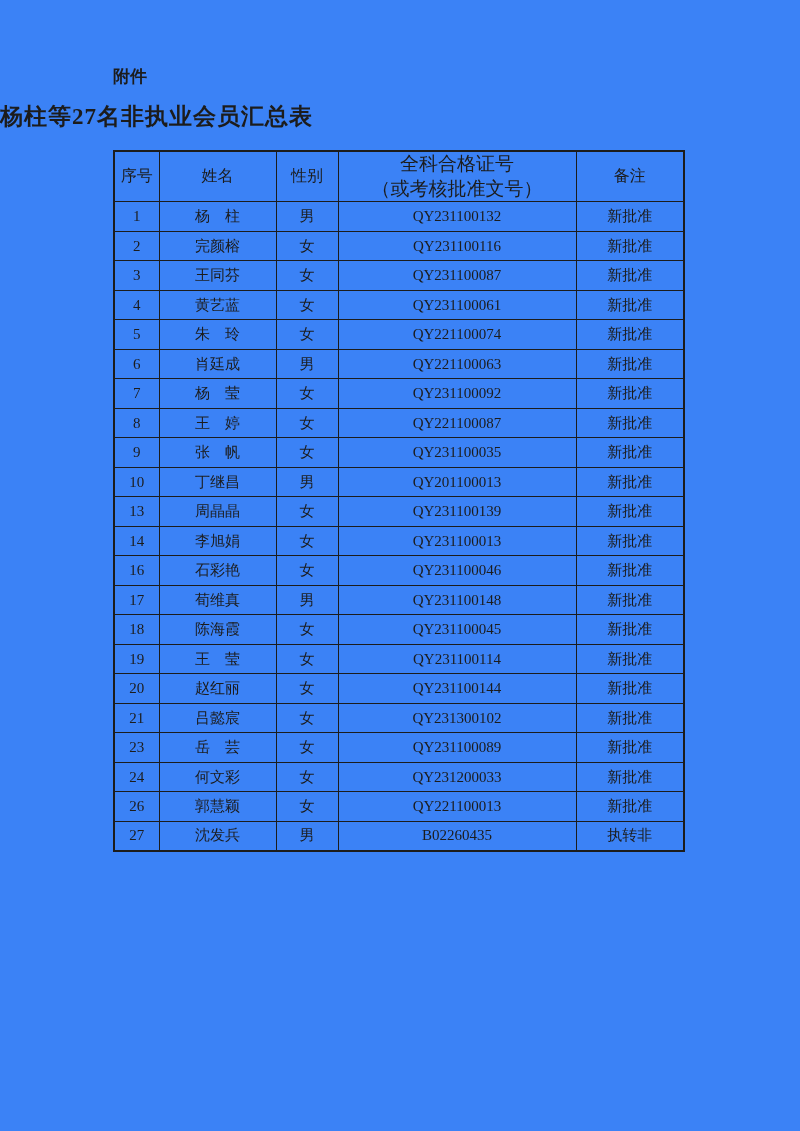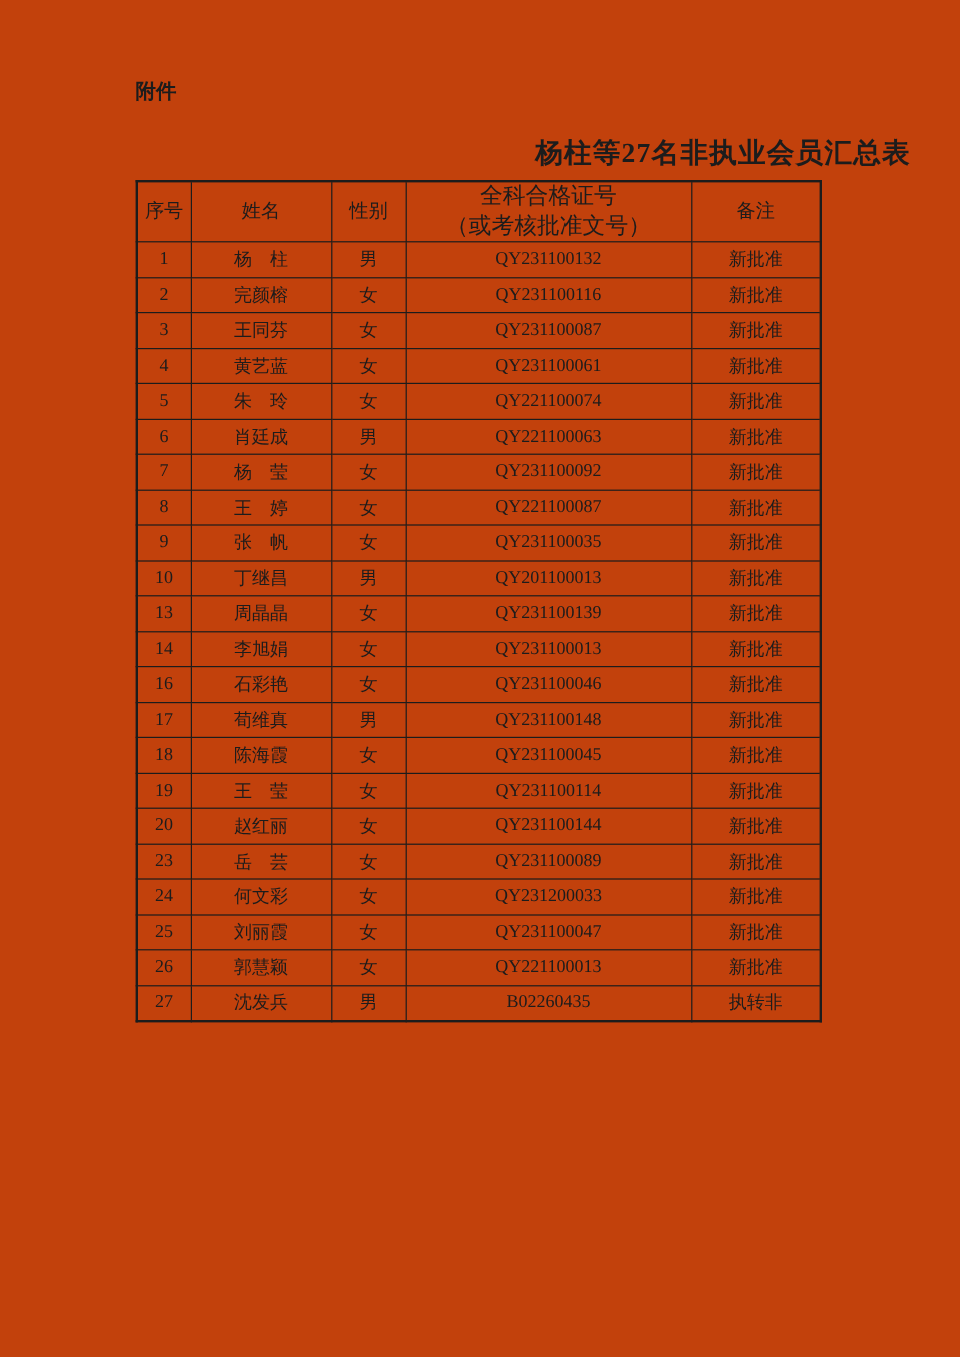--- a/index.html
+++ b/index.html
@@ -5,38 +5,37 @@
   * { margin: 0; padding: 0; box-sizing: border-box; }
   html, body { background: #e8e8e8; }
   body {
     width: 800px; height: 1131px;
     font-family: "Liberation Serif", "DejaVu Serif", serif;
     color: #1c1c1c;
   }
   .page {
     position: relative;
     width: 800px; height: 1131px;
-    background: #c2410c;
+    background: #3b82f6;
     overflow: hidden;
   }
   .attachment-label {
     position: absolute;
     left: 113px; top: 65px;
     font-size: 17px;
     font-weight: bold;
   }
   .doc-title {
     position: absolute;
     left: 0; top: 101px;
     width: 759px;
-    text-align: right;
+    text-align: left;
     font-size: 23px;
     font-weight: bold;
     letter-spacing: 1px;
-    margin-top: 11px;
   }
   table.member-table {
     position: absolute;
     left: 113px; top: 150px;
     width: 570px;
     border-collapse: collapse;
     table-layout: fixed;
     border: 2.5px solid #1c1c1c;
   }
   .member-table th, .member-table td {
@@ -228,45 +227,45 @@
   </tr>
 
   <tr>
     <td>20</td>
     <td>赵红丽</td>
     <td>女</td>
     <td>QY231100144</td>
     <td>新批准</td>
   </tr>
 
+  <tr>
+    <td>21</td>
+    <td>吕懿宸</td>
+    <td>女</td>
+    <td>QY231300102</td>
+    <td>新批准</td>
+  </tr>
 
 
   <tr>
     <td>23</td>
     <td>岳　芸</td>
     <td>女</td>
     <td>QY231100089</td>
     <td>新批准</td>
   </tr>
 
   <tr>
     <td>24</td>
     <td>何文彩</td>
     <td>女</td>
     <td>QY231200033</td>
     <td>新批准</td>
   </tr>
 
-  <tr>
-    <td>25</td>
-    <td>刘丽霞</td>
-    <td>女</td>
-    <td>QY231100047</td>
-    <td>新批准</td>
-  </tr>
 
   <tr>
     <td>26</td>
     <td>郭慧颖</td>
     <td>女</td>
     <td>QY221100013</td>
     <td>新批准</td>
   </tr>
 
   <tr>

